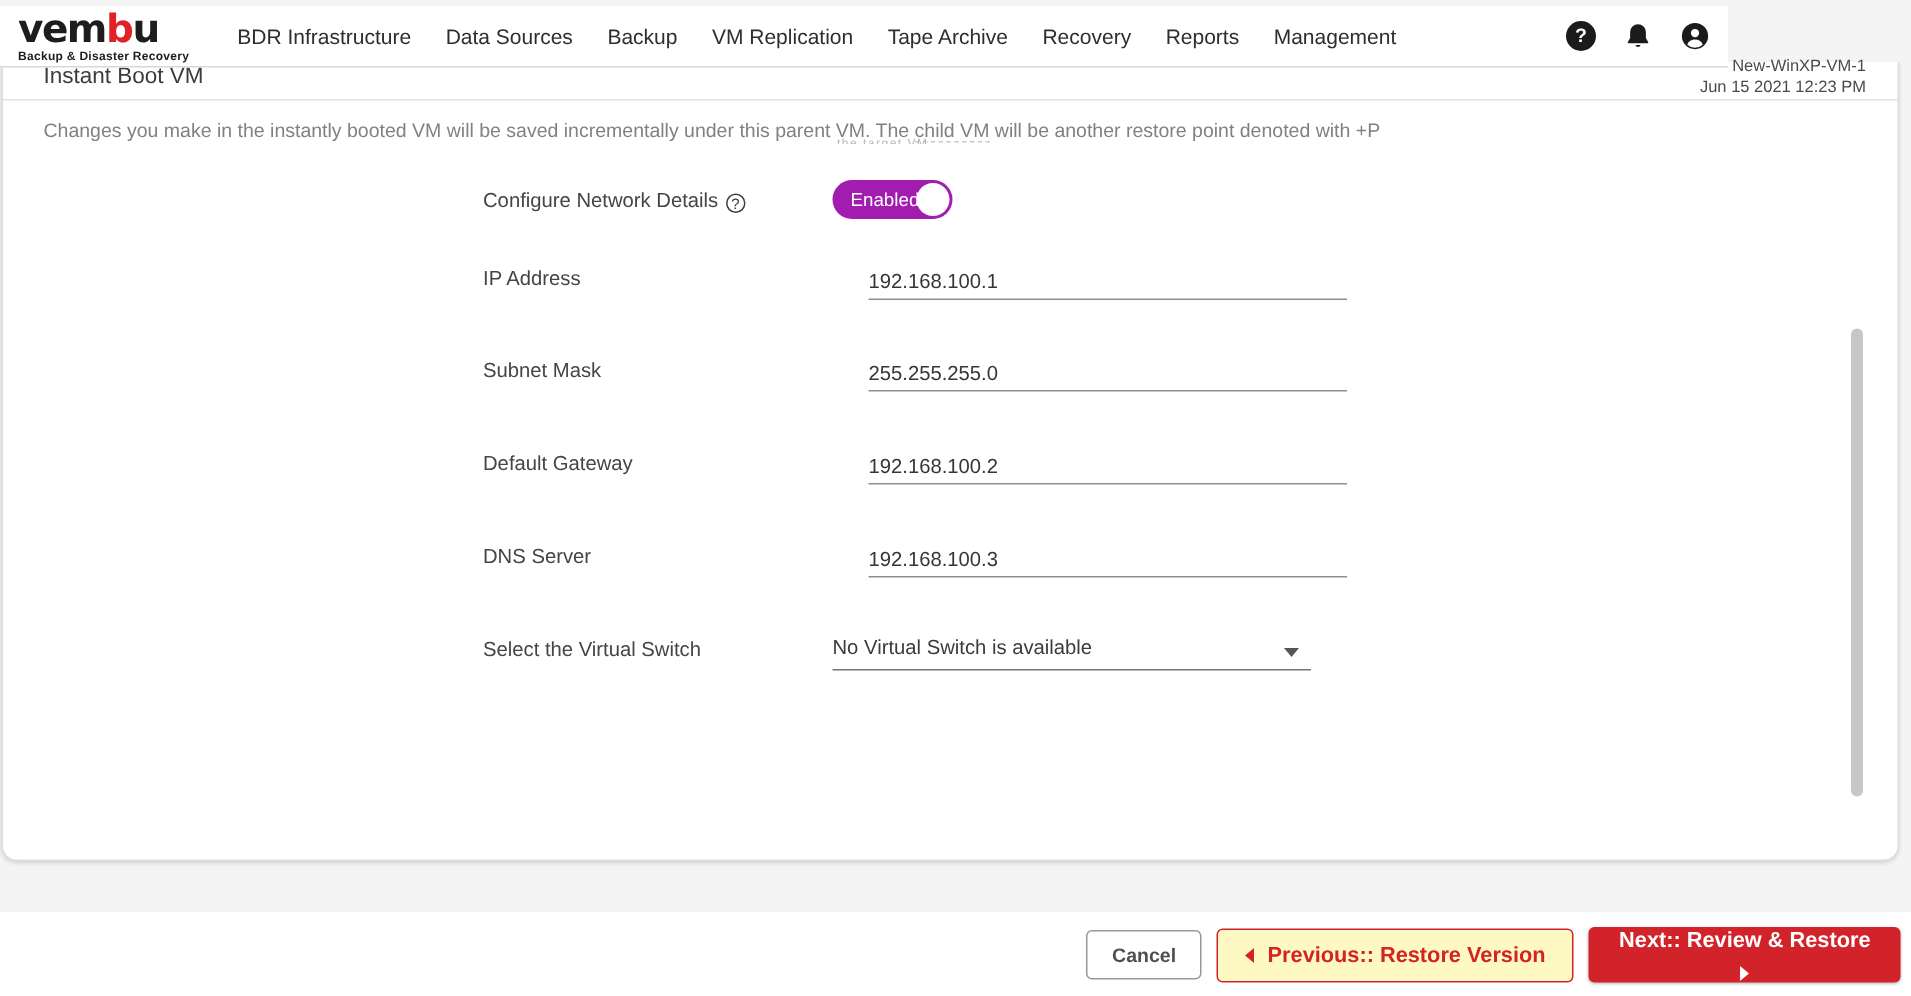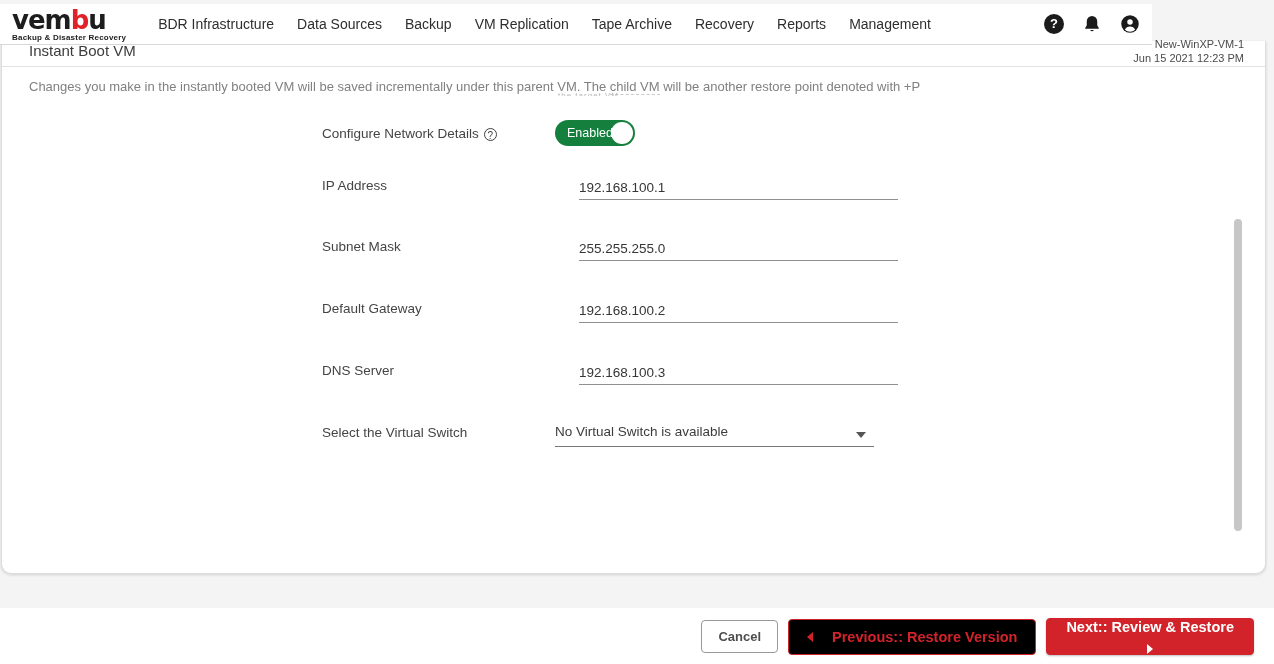--- a/index.html
+++ b/index.html
@@ -52,21 +52,21 @@
 
   
   .field-label { position:absolute; left:320px; font-size:13.5px; color:#454545; white-space:nowrap; }
   .help-icon {
     display:inline-block; width:13px; height:13px; border:1px solid #3f3f3f; border-radius:50%;
     font-size:10px; line-height:13px; text-align:center; color:#3f3f3f; margin-left:5px;
     vertical-align:-1px; cursor:pointer;
   }
   .toggle {
     position:absolute; left:553px; top:79px; width:80px; height:26px;
-    background:#15803d; border-radius:13px; cursor:pointer;
+    background:#a21caf; border-radius:13px; cursor:pointer;
   }
   .toggle-label { position:absolute; left:12px; top:6px; font-size:12.5px; color:#fff; }
   .toggle-knob { position:absolute; right:2px; top:2px; width:22px; height:22px; background:#fff; border-radius:50%; }
 
   .text-field {
     position:absolute; left:553px; width:319px; height:24px;
     border:none; border-bottom:1px solid #8f8f8f; background:transparent;
     font-family:"Liberation Sans", sans-serif; font-size:13.5px; color:#363636; padding:0;
     outline:none;
     margin-left:24px;
@@ -88,25 +88,25 @@
   .r5 { top:322px; } .c5 { top:320px; }
   .r6 { top:384px; } .c6 { top:382px; }
 
   .scroll-thumb {
     position:absolute; left:1232px; top:178px; width:8px; height:312px;
     background:#c7c7c7; border-radius:4px; cursor:pointer;
   }
 
   
   .footer { position:absolute; top:608px; left:0; width:1274px; height:56px; background:#fff; }
-  .footer-buttons { position:absolute; top:10px; right:20px; display:flex; align-items:center; gap:10px; }
+  .footer-buttons { position:absolute; top:10px; right:7px; display:flex; align-items:center; gap:10px; }
   .btn { border-radius:4px; font-family:"Liberation Sans", sans-serif; font-weight:bold; cursor:pointer;
          display:flex; align-items:center; justify-content:center; white-space:nowrap; }
   .btn-cancel { height:33px; padding:0 16px; background:#fff; border:1px solid #989898; color:#4e4e4e; font-size:13px; }
-  .btn-previous { height:36px; padding:0 18px; background:#000000; border:1px solid #d2232a; color:#d2232a; font-size:14.5px; gap:19px; }
+  .btn-previous { height:36px; padding:0 18px; background:#fef9c3; border:1px solid #d2232a; color:#d2232a; font-size:14.5px; gap:9px; }
   .btn-next { height:37px; padding:0 19px; background:#d2232a; border:1px solid #d2232a; color:#fff; font-size:14.5px; gap:9px;
               box-shadow:0 1px 2px rgba(0,0,0,.25);flex-direction:column; }
   .caret-left  { width:0; height:0; border-top:5px solid transparent; border-bottom:5px solid transparent; border-right:6px solid #d2232a; }
   .caret-right { width:0; height:0; border-top:5px solid transparent; border-bottom:5px solid transparent; border-left:6px solid #fff; }
 </style>
 </head>
 <body>
 
 <div class="topbar">
   <div class="logo">

